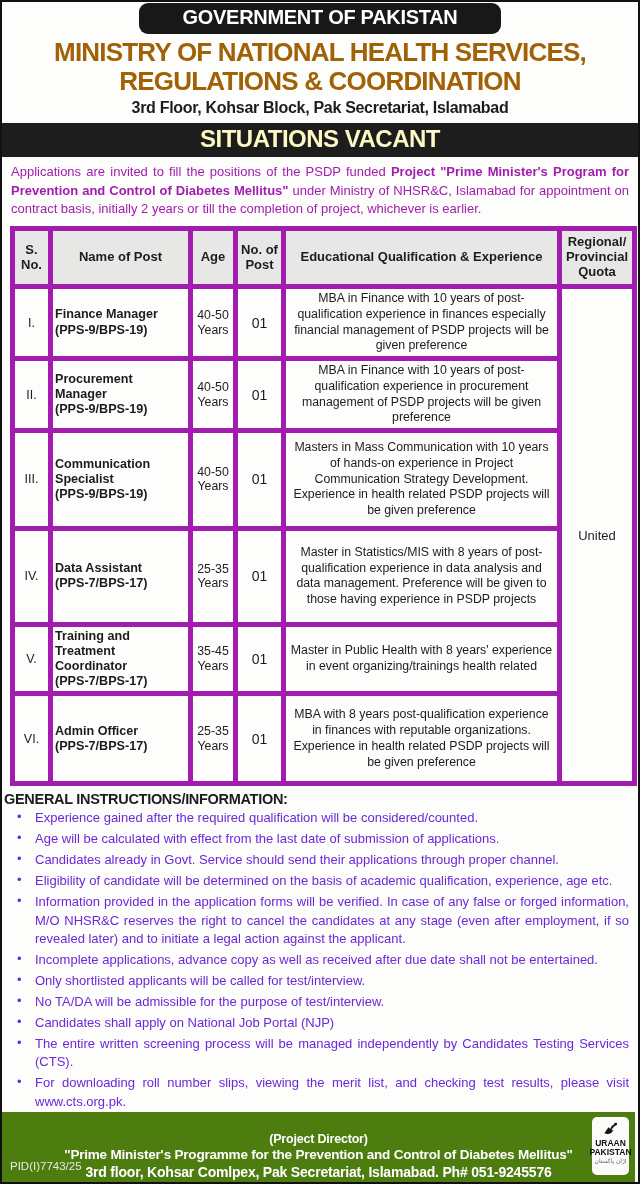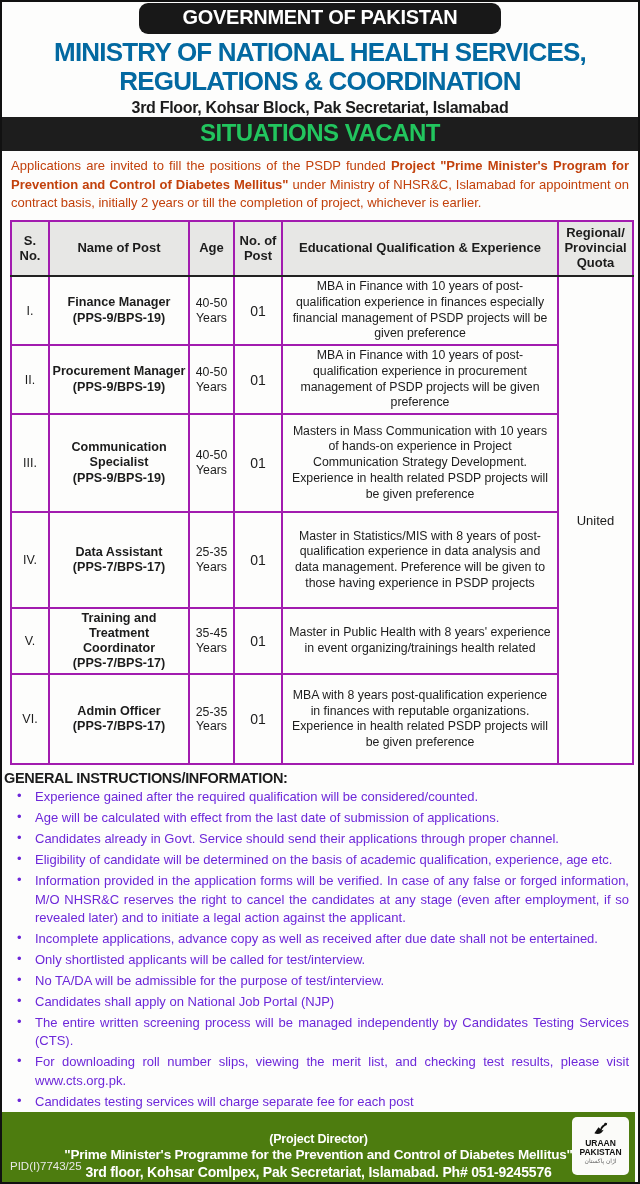--- a/index.html
+++ b/index.html
@@ -9,49 +9,49 @@
     position:relative; width:640px; height:1184px; margin:0 auto;
     background:#fdfdfc; border:2px solid #111; color:#1c1c1c; overflow:hidden;
   }
   
   .badge {
     width:fit-content; margin:1px auto 0; background:#181818; color:#fff;
     font-weight:bold; font-size:20px; letter-spacing:-0.3px;
     padding:3px 44px 5px; border-radius:9px;
   }
   .title-line1, .title-line2 {
-    text-align:center; font-weight:bold; color:#0369a1;
+    text-align:center; font-weight:bold; color:#a16207;
     font-size:26px; letter-spacing:-0.8px; line-height:1.13;
   }
   .title-line1 { margin-top:4px; }
   .address {
     text-align:center; font-weight:bold; font-size:16px; letter-spacing:-0.3px; margin-top:2px;
   }
   .banner {
-    background:#1d1d1d; color:#22c55e; text-align:center;
+    margin-top:6px; background:#1d1d1d; color:#fef9c3; text-align:center;
     font-weight:bold; font-size:24px; letter-spacing:-0.5px; padding:2px 0 4px;
   }
   
   .intro {
-    padding:6px 9px 4px; font-size:13px; line-height:1.45; text-align:justify; color:#c2410c;
+    padding:6px 9px 4px; font-size:13px; line-height:1.45; text-align:justify; color:#a21caf;
   }
   
   table.posts {
     border-collapse:collapse; margin:3px 8px 0; width:622px;
     border:2px solid #222; table-layout:fixed; font-size:12.3px;
   }
-  table.posts th, table.posts td { border:2px solid #a21caf; vertical-align:middle; }
+  table.posts th, table.posts td { border:5px solid #a21caf; vertical-align:middle; }
   table.posts th {
     background:#e7e7e5; font-size:13px; line-height:1.15; padding:4px 1px;
     border-bottom:2px solid #222;
   }
   col.c-sno{width:38px;} col.c-post{width:140px;} col.c-age{width:45px;}
   col.c-num{width:48px;} col.c-qual{width:276px;} col.c-quota{width:75px;}
   td.sno { text-align:center; font-size:12.5px; }
-  td.post { text-align:center; font-weight:bold; font-size:12.6px; line-height:1.2; padding:2px; }
+  td.post { text-align:left; font-weight:bold; font-size:12.6px; line-height:1.2; padding:2px; }
   td.age { text-align:center; line-height:1.2; font-size:12.3px; }
   td.num { text-align:center; font-size:14px; }
   td.qual { text-align:center; line-height:1.28; padding:2px 4px; white-space:pre-line; }
   td.quota { text-align:center; font-size:13px; }
   
   .gi-heading { font-weight:bold; font-size:14.5px; letter-spacing:-0.3px; margin:5px 2px 2px; }
   ul.bullets { list-style:none; margin:0 9px 0 9px; }
   ul.bullets li {
     position:relative; padding-left:24px; font-size:13px; line-height:1.42;
     margin-bottom:2.5px; text-align:justify; color:#6d28d9;
@@ -66,21 +66,21 @@
   }
   .footer .f-line { font-weight:bold; letter-spacing:-0.2px; line-height:1.22; }
   .footer .f1 { font-size:12.5px; }
   .footer .f2 { font-size:13.5px; }
   .footer .f3 { font-size:13.5px; }
   .footer .f4 { font-size:14px; }
   .footer .pid {
     position:absolute; left:8px; bottom:10px; font-size:11.5px; color:#e8e8e8; font-weight:normal;
   }
   .logo-box {
-    position:absolute; right:6px; top:5px; width:57px; height:58px; background:#fbfbf9;
+    position:absolute; right:6px; top:5px; width:37px; height:58px; background:#fbfbf9;
     border-radius:5px; color:#111; display:flex; flex-direction:column; align-items:center;
     padding-top:2px;
   }
   .logo-box svg { width:22px; height:20px; display:block; }
   .logo-text { font-weight:bold; font-size:8.5px; line-height:1.05; text-align:center; letter-spacing:0; }
   .logo-urdu { font-size:6px; color:#666; line-height:1; margin-top:1px; }
 </style>
 </head>
 <body>
 

